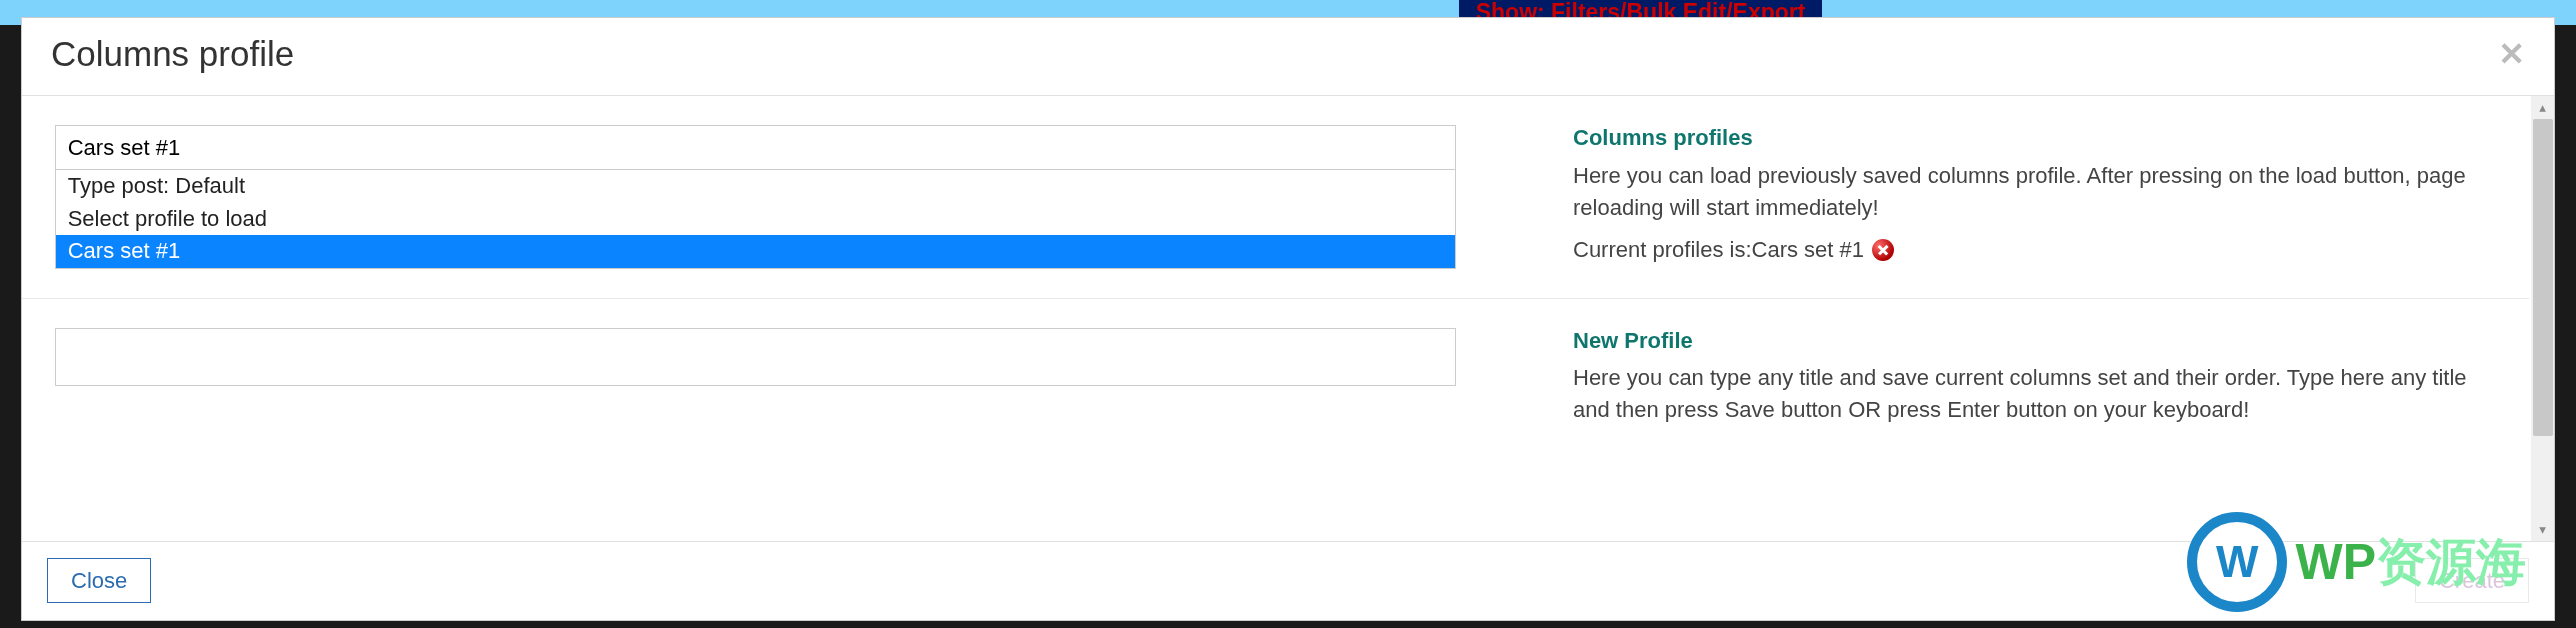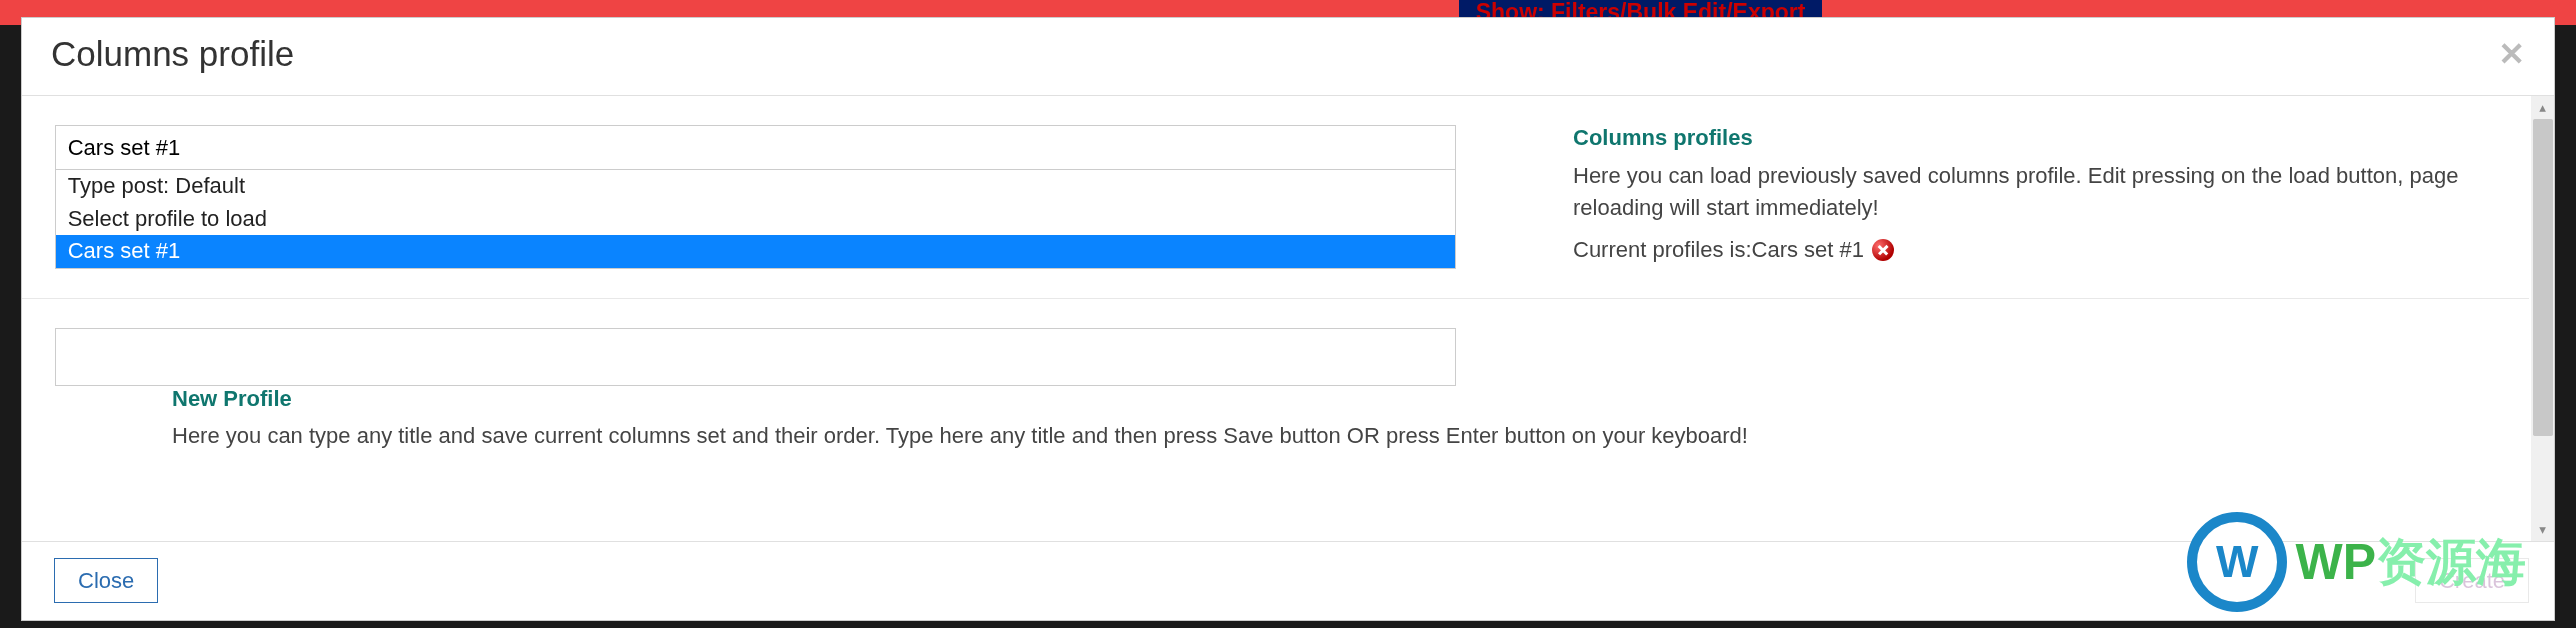--- a/index.html
+++ b/index.html
@@ -10,21 +10,21 @@
       height: 629px;
       overflow: hidden;
       position: relative;
     }
     .background-bar {
       position: absolute;
       top: 0;
       left: 0;
       right: 0;
       height: 25px;
-      background: #ef4444;
+      background: #7dd3fc;
     }
     .show-banner {
       position: absolute;
       top: 0;
       left: 1459px;
       background: #001a66;
       color: #c00;
       padding: 0 16.7px;
       font-size: 23px;
       font-weight: bold;
@@ -169,21 +169,20 @@
       justify-content: space-between;
       align-items: center;
     }
     .btn {
       border: 1.7px solid #2b6cb0;
       background: #fff;
       color: #2b6cb0;
       padding: 8.3px 23px;
       font-size: 22px;
       cursor: pointer;
-      margin-left: 7px;
     }
     .btn-ghost {
       opacity: 0.25;
       color: #701a75;
       border-color: #aaa;
     }
     .scrollbar-track {
       position: absolute;
       right: 0;
       top: 0;
@@ -261,30 +260,30 @@
             <input class="select-input" value="Cars set #1" style="">
             <div class="dropdown">
               <div class="dropdown-option">Type post: Default</div>
               <div class="dropdown-option">Select profile to load</div>
               <div class="dropdown-option selected">Cars set #1</div>
             </div>
           </div>
         </div>
         <div class="right-col">
           <div class="heading">Columns profiles</div>
-          <div class="desc">Here you can load previously saved columns profile. Edit pressing on the load button, page reloading will start immediately!</div>
+          <div class="desc">Here you can load previously saved columns profile. After pressing on the load button, page reloading will start immediately!</div>
           <div class="current-line">
             <span>Current profiles is: </span>
             <span>Cars set #1</span>
             <span class="delete-icon"></span>
           </div>
         </div>
       </div>
 
-      <div class="section" style="border-bottom:none;flex-direction:column;">
+      <div class="section" style="border-bottom:none;">
         <div class="left-col">
           <input class="text-input" value="" style="">
         </div>
         <div class="right-col">
           <div class="heading">New Profile</div>
           <div class="desc">Here you can type any title and save current columns set and their order. Type here any title and then press Save button OR press Enter button on your keyboard!</div>
         </div>
       </div>
     </div>
 

